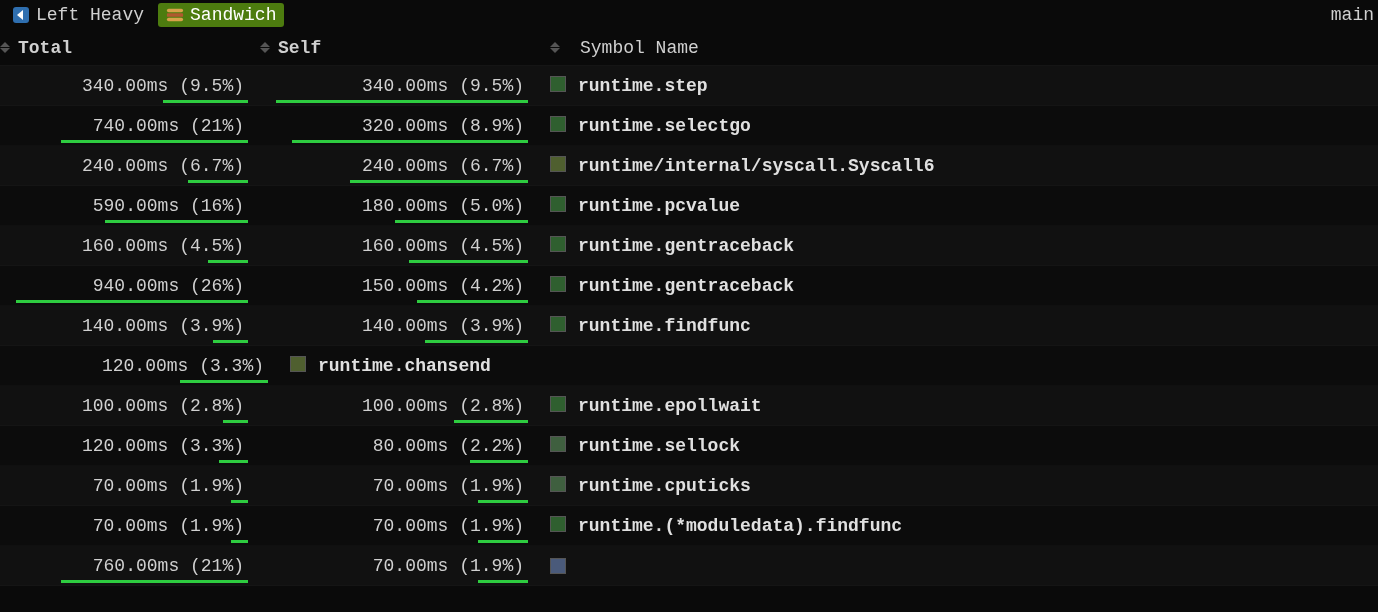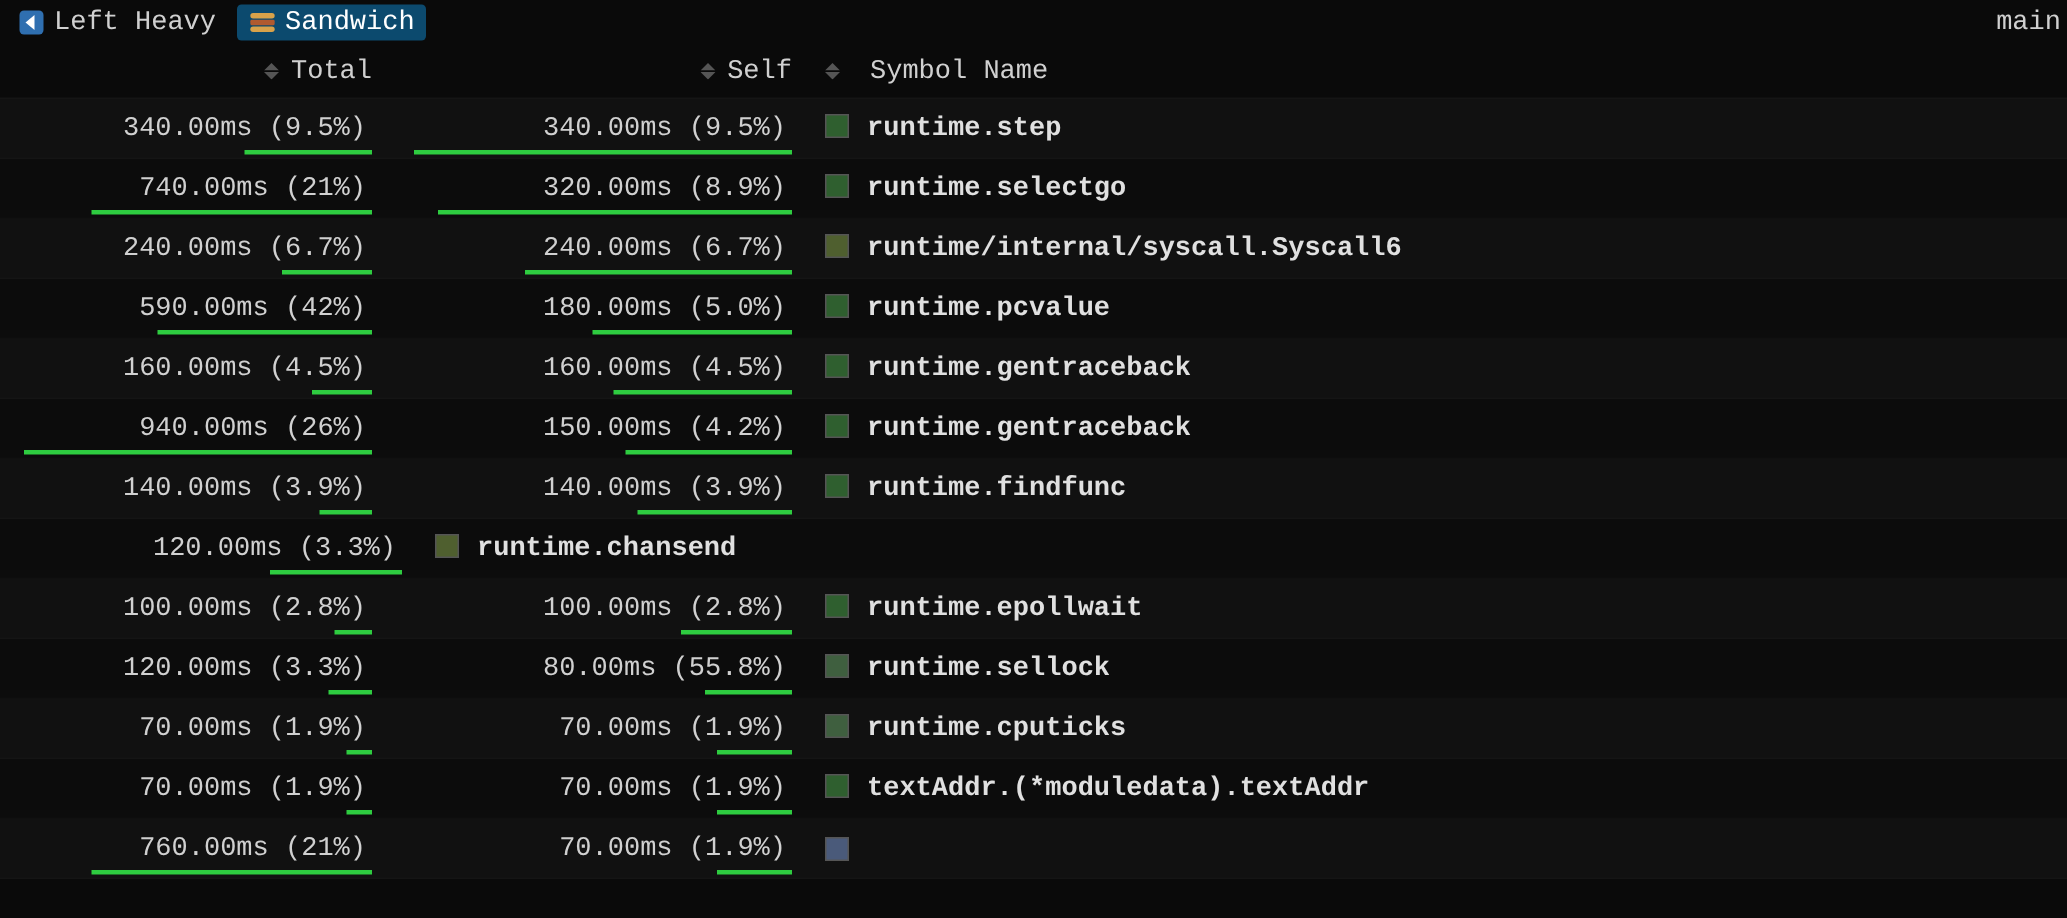--- a/index.html
+++ b/index.html
@@ -23,21 +23,21 @@
   .tab {
     display: flex;
     align-items: center;
     gap: 6px;
     padding: 2px 8px;
     border-radius: 3px;
     cursor: pointer;
     color: #d0d0d0;
   }
   .tab.active {
-    background: #0c4a6e;
+    background: #4d7c0f;
     color: #ffffff;
   }
   .tab .icon {
     display: inline-flex;
     width: 18px;
     height: 18px;
     align-items: center;
     justify-content: center;
   }
   .right-label {
@@ -51,22 +51,22 @@
     height: 36px;
     background: #0a0a0a;
     color: #d0d0d0;
     border-bottom: 1px solid #151515;
   }
   .col-total, .col-self {
     text-align: right;
     padding-right: 12px;
     display: flex;
     align-items: center;
-    justify-content: flex-end;
     gap: 8px;
+    font-weight: bold;
   }
   .col-total { width: 260px; }
   .col-self  { width: 280px; }
   .col-symbol {
     flex: 1;
     display: flex;
     align-items: center;
     gap: 20px;
     padding-left: 10px;
   }
@@ -227,21 +227,21 @@
         <span class="num-text">240.00ms (6.7%)</span>
       </div>
       <div class="cell-symbol">
         <div class="swatch" style="background: rgb(79, 95, 47);"></div>
         <span class="sym-text">runtime/internal/syscall.Syscall6</span>
       </div>
     </div>
     <div class="row">
       <div class="cell-total">
         <div class="bar" style="width: 142.769px;"></div>
-        <span class="num-text">590.00ms (42%)</span>
+        <span class="num-text">590.00ms (16%)</span>
       </div>
       <div class="cell-self">
         <div class="bar" style="width: 132.632px;"></div>
         <span class="num-text">180.00ms (5.0%)</span>
       </div>
       <div class="cell-symbol">
         <div class="swatch" style="background: rgb(47, 95, 47);"></div>
         <span class="sym-text">runtime.pcvalue</span>
       </div>
     </div>
@@ -311,21 +311,21 @@
         <span class="sym-text">runtime.epollwait</span>
       </div>
     </div>
     <div class="row">
       <div class="cell-total">
         <div class="bar" style="width: 29.4462px;"></div>
         <span class="num-text">120.00ms (3.3%)</span>
       </div>
       <div class="cell-self">
         <div class="bar" style="width: 58.3579px;"></div>
-        <span class="num-text">80.00ms (55.8%)</span>
+        <span class="num-text">80.00ms (2.2%)</span>
       </div>
       <div class="cell-symbol">
         <div class="swatch" style="background: rgb(63, 95, 63);"></div>
         <span class="sym-text">runtime.sellock</span>
       </div>
     </div>
     <div class="row">
       <div class="cell-total">
         <div class="bar" style="width: 16.9538px;"></div>
         <span class="num-text">70.00ms (1.9%)</span>
@@ -343,21 +343,21 @@
       <div class="cell-total">
         <div class="bar" style="width: 16.9538px;"></div>
         <span class="num-text">70.00ms (1.9%)</span>
       </div>
       <div class="cell-self">
         <div class="bar" style="width: 50.4px;"></div>
         <span class="num-text">70.00ms (1.9%)</span>
       </div>
       <div class="cell-symbol">
         <div class="swatch" style="background: rgb(47, 95, 47);"></div>
-        <span class="sym-text">textAddr.(*moduledata).textAddr</span>
+        <span class="sym-text">runtime.(*moduledata).findfunc</span>
       </div>
     </div>
     <div class="row">
       <div class="cell-total">
         <div class="bar" style="width: 187.385px;"></div>
         <span class="num-text">760.00ms (21%)</span>
       </div>
       <div class="cell-self">
         <div class="bar" style="width: 50.4px;"></div>
         <span class="num-text">70.00ms (1.9%)</span>

